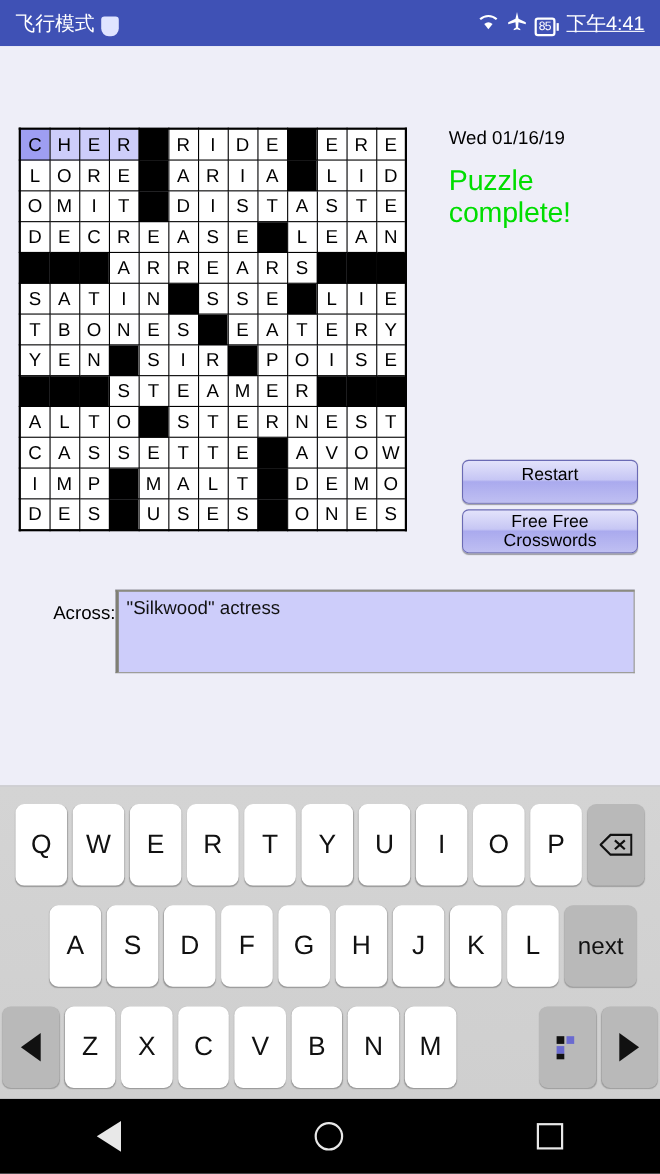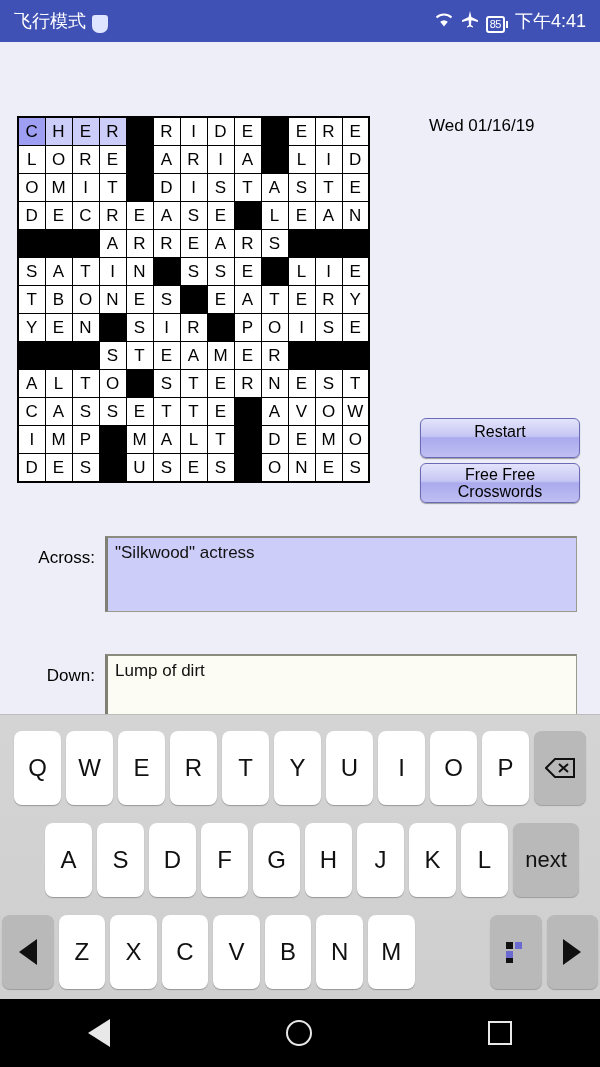--- a/index.html
+++ b/index.html
@@ -25,21 +25,21 @@
     border-radius: 3px 3px 7px 7px;
     display:inline-block;
   }
   .battery {
     border: 2px solid #fff; border-radius: 3px;
     font-size: 11px; padding: 0px 2px 0px 2px; line-height: 13px;
     letter-spacing: -0.5px;
   }
   .batt-wrap { display:flex; align-items:center; gap:1px; }
   .batt-tip { width:2px; height:7px; background:#fff; }
-  .clock { font-size: 18px; }
+  .clock { font-size: 18px; text-decoration: underline; }
 
   
   #app {
     position: relative;
     height: 672px;
     background: #eeeef8;
   }
 
   
   #crossword {
@@ -61,21 +61,21 @@
   }
   #crossword td.block { background: #000000; border-color: #000; }
   #crossword td.hl    { background: #cdcdfa; }
   #crossword td.cur   { background: #9e9ef2; }
 
   
   #info-panel {
     position: absolute; left: 408px; top: 74px;
     width: 186px;
   }
-  #puz-date { font-size: 17px; color: #000; margin-bottom: 14px; margin-left: 21px; }
+  #puz-date { font-size: 17px; color: #000; margin-bottom: 14px; }
   #score-row { display: flex; align-items: baseline; margin-bottom: 10px; }
   #score-label {
     font-size: 17px; color: #22229c;
     text-decoration: underline;
   }
   #score-value { font-size: 17px; color: #000; margin-left: 26px; }
   #complete-msg {
     font-size: 26px; color: #00dd00; line-height: 1.12;
     margin-top: 12px; letter-spacing: -0.2px;
   }
@@ -100,21 +100,21 @@
   #btn-more {
     position: absolute; left: 420px; top: 421px;
     height: 40px; padding-top: 3px;
   }
 
   
   .clue-row { position: absolute; display: flex; align-items: flex-start; }
   #across-row { left: 0px; top: 494px; }
   #down-row   { left: 0px; top: 612px; }
   .clue-label {
-    width: 105px; text-align: right; padding-right: 10px;
+    width: 105px; text-align: right; 
     font-size: 17px; color: #000; padding-top: 12px;
   }
   .clue-box {
     width: 472px; height: 76px;
     border: 1px solid #9a9a8e;
     border-left: 3px solid #7f7f74;
     border-top: 2px solid #8b8b80;
     padding: 5px 7px;
     font-size: 17px; color: #111;
     overflow: hidden;
@@ -392,37 +392,34 @@
           <td>O</td>
           <td>N</td>
           <td>E</td>
           <td>S</td>
         </tr>
       </tbody>
   </table>
 
   <div id="info-panel">
     <div id="puz-date">Wed 01/16/19</div>
+    <div id="complete-msg">Puzzle complete!</div>
   </div>
 
   <div class="xbtn" id="btn-restart">Restart</div>
   <div class="xbtn" id="btn-more">
     <div>Free Free</div>
     <div>Crosswords</div>
   </div>
 
   <div class="clue-row" id="across-row">
     <div class="clue-label">Across:</div>
     <div class="clue-box" id="across-box">"Silkwood" actress</div>
   </div>
 
-  <div class="clue-row" id="down-row">
-    <div class="clue-label">Down:</div>
-    <div class="clue-box" id="down-box">Lump of dirt</div>
-  </div>
 </div>
 
 <div id="keyboard">
   <div class="krow" id="krow1">
       <div class="key">Q</div>
       <div class="key">W</div>
       <div class="key">E</div>
       <div class="key">R</div>
       <div class="key">T</div>
       <div class="key">Y</div>

